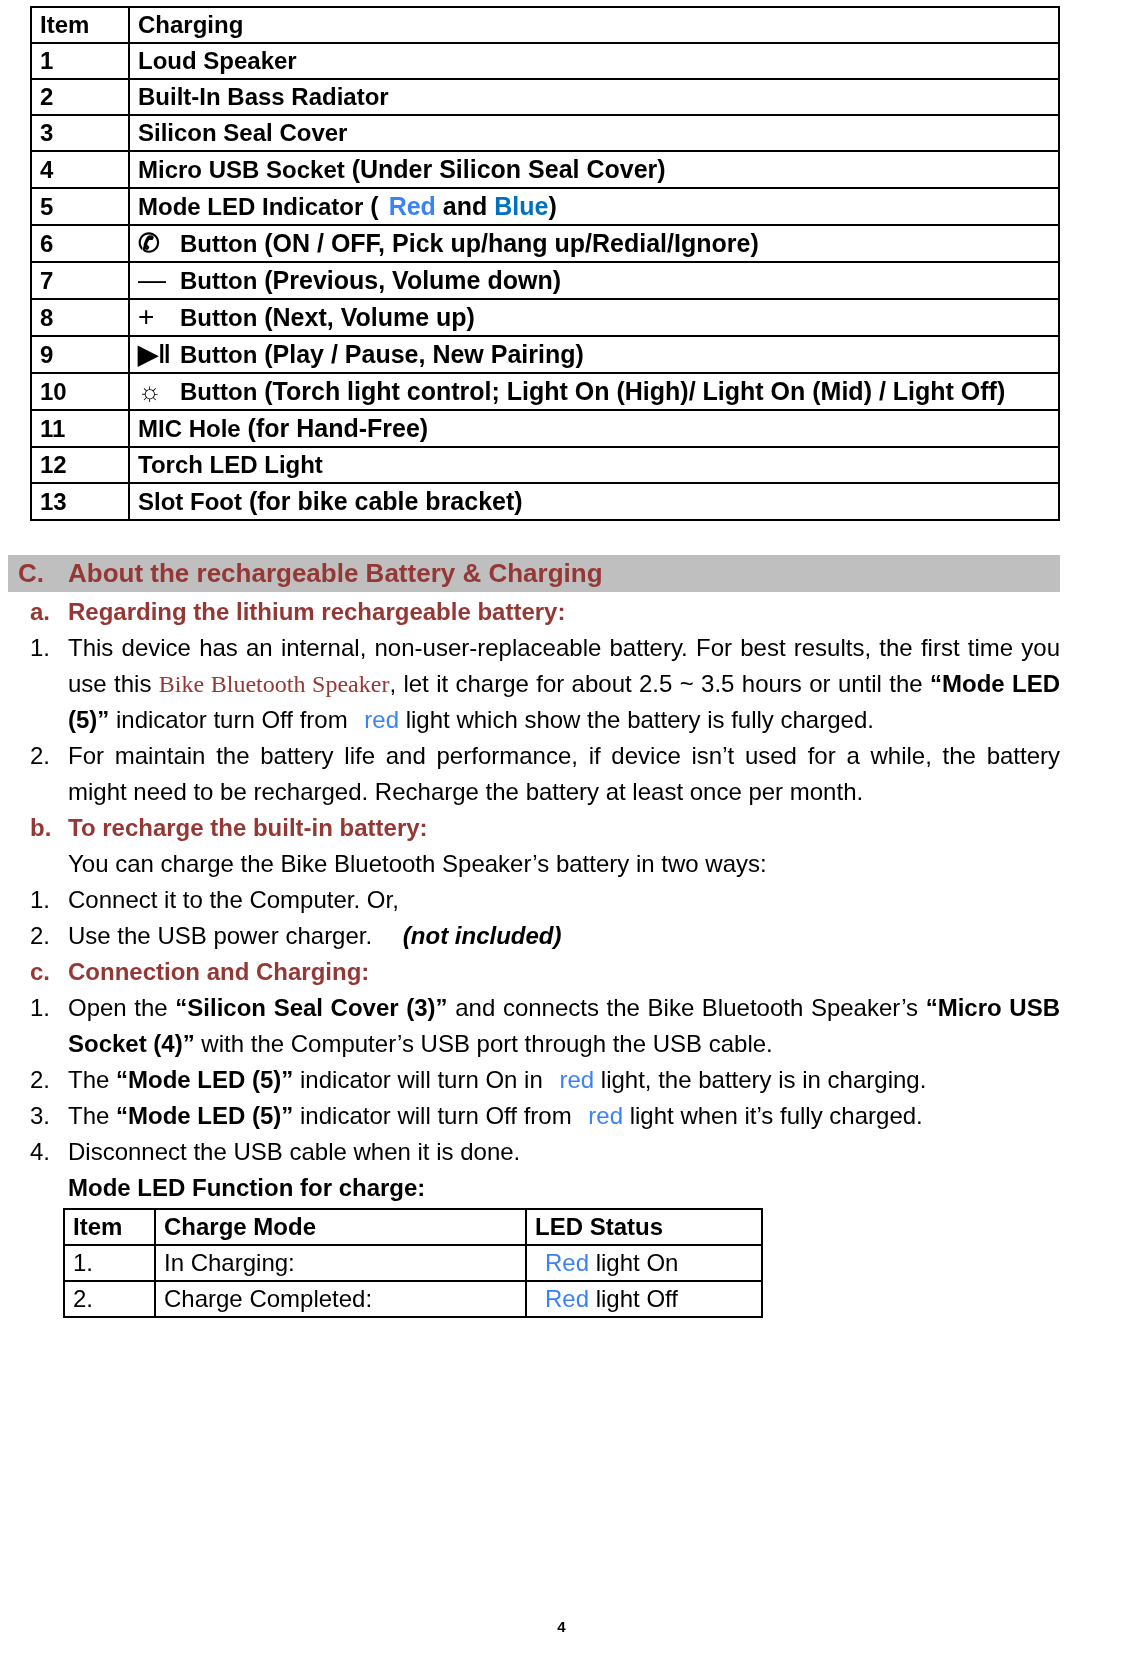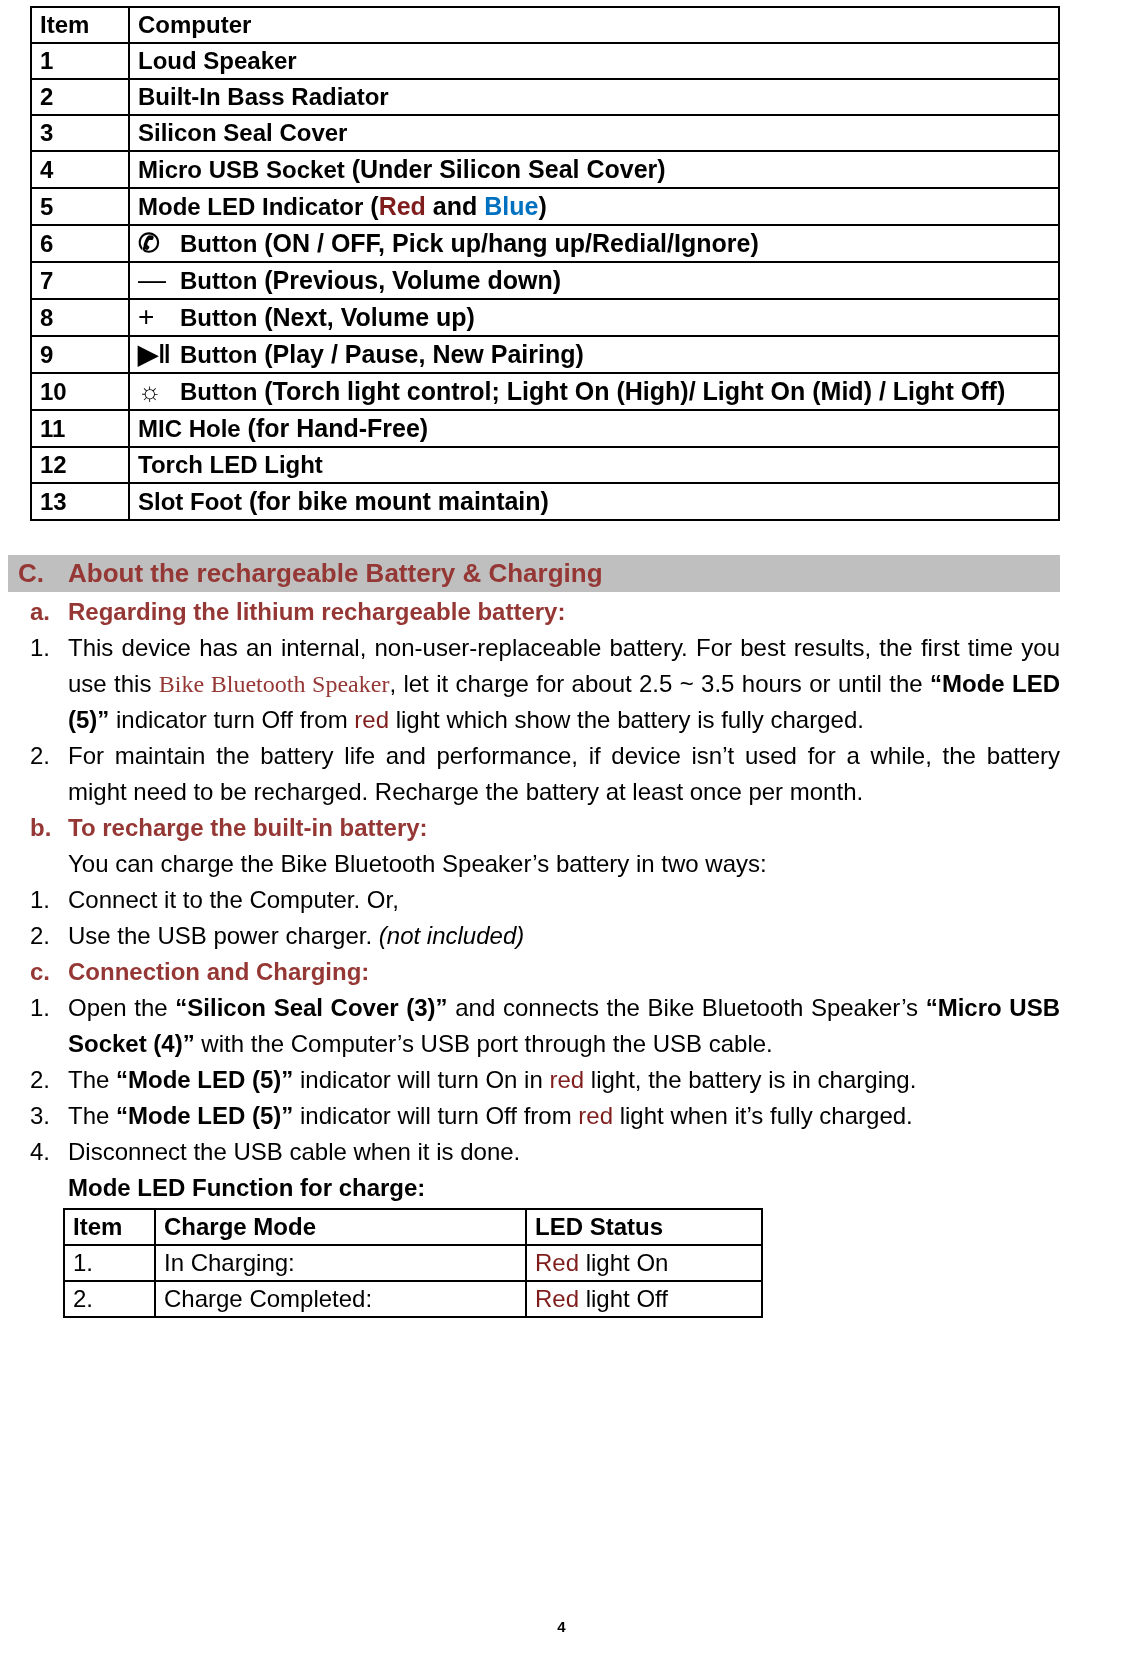--- a/index.html
+++ b/index.html
@@ -55,22 +55,22 @@
   }
   .sub-heading .marker { width: 38px; flex: none; }
 
   
   .list-item { display: flex; font-size: 24px; line-height: 36px; }
   .list-item .marker { width: 38px; flex: none; }
   .list-item .text { flex: 1; }
   .just { text-align: justify; }
 
   .b  { font-weight: bold; }
-  .bi { font-weight: normal; font-style: italic; }
-  .red { color: #7f1d1d; }
+  .bi { font-weight: bold; font-style: italic; margin-left: 24px; }
+  .red { color: #3b82f6; margin-left: 10px; }
   .blue { color: #0070C0; }
   .darkred { color: #953734; font-family: Liberation Serif, serif; }
 
   
   .led-table { border-collapse: collapse; margin: 2px 0 0 33px; table-layout: fixed; }
   .led-table th, .led-table td {
     border: 2px solid #000;
     font-size: 24px;
     font-weight: normal;
     text-align: left;
@@ -95,21 +95,21 @@
 </style>
 </head>
 <body>
 
 <div class="page">
 
   <table class="controls-table">
     <thead>
       <tr>
         <th class="col-item">Item</th>
-        <th>Computer</th>
+        <th>Charging</th>
       </tr>
     </thead>
     <tbody>
         <tr>
           <td class="col-item">1</td>
           <td><span>Loud Speaker</span></td>
         </tr>
         <tr>
           <td class="col-item">2</td>
           <td><span>Built-In Bass Radiator</span></td>
@@ -149,21 +149,21 @@
         <tr>
           <td class="col-item">11</td>
           <td><span>MIC Hole</span><span class="small"> (for Hand-Free)</span></td>
         </tr>
         <tr>
           <td class="col-item">12</td>
           <td><span>Torch LED Light</span></td>
         </tr>
         <tr>
           <td class="col-item">13</td>
-          <td><span>Slot Foot</span><span class="small"> (for bike mount maintain)</span></td>
+          <td><span>Slot Foot</span><span class="small"> (for bike cable bracket)</span></td>
         </tr>
       </tbody>
   </table>
 
   <div class="section-header">
     <span class="marker">C.</span>
     <span>About the rechargeable Battery &amp; Charging</span>
   </div>
 
   <div class="sub-heading">

